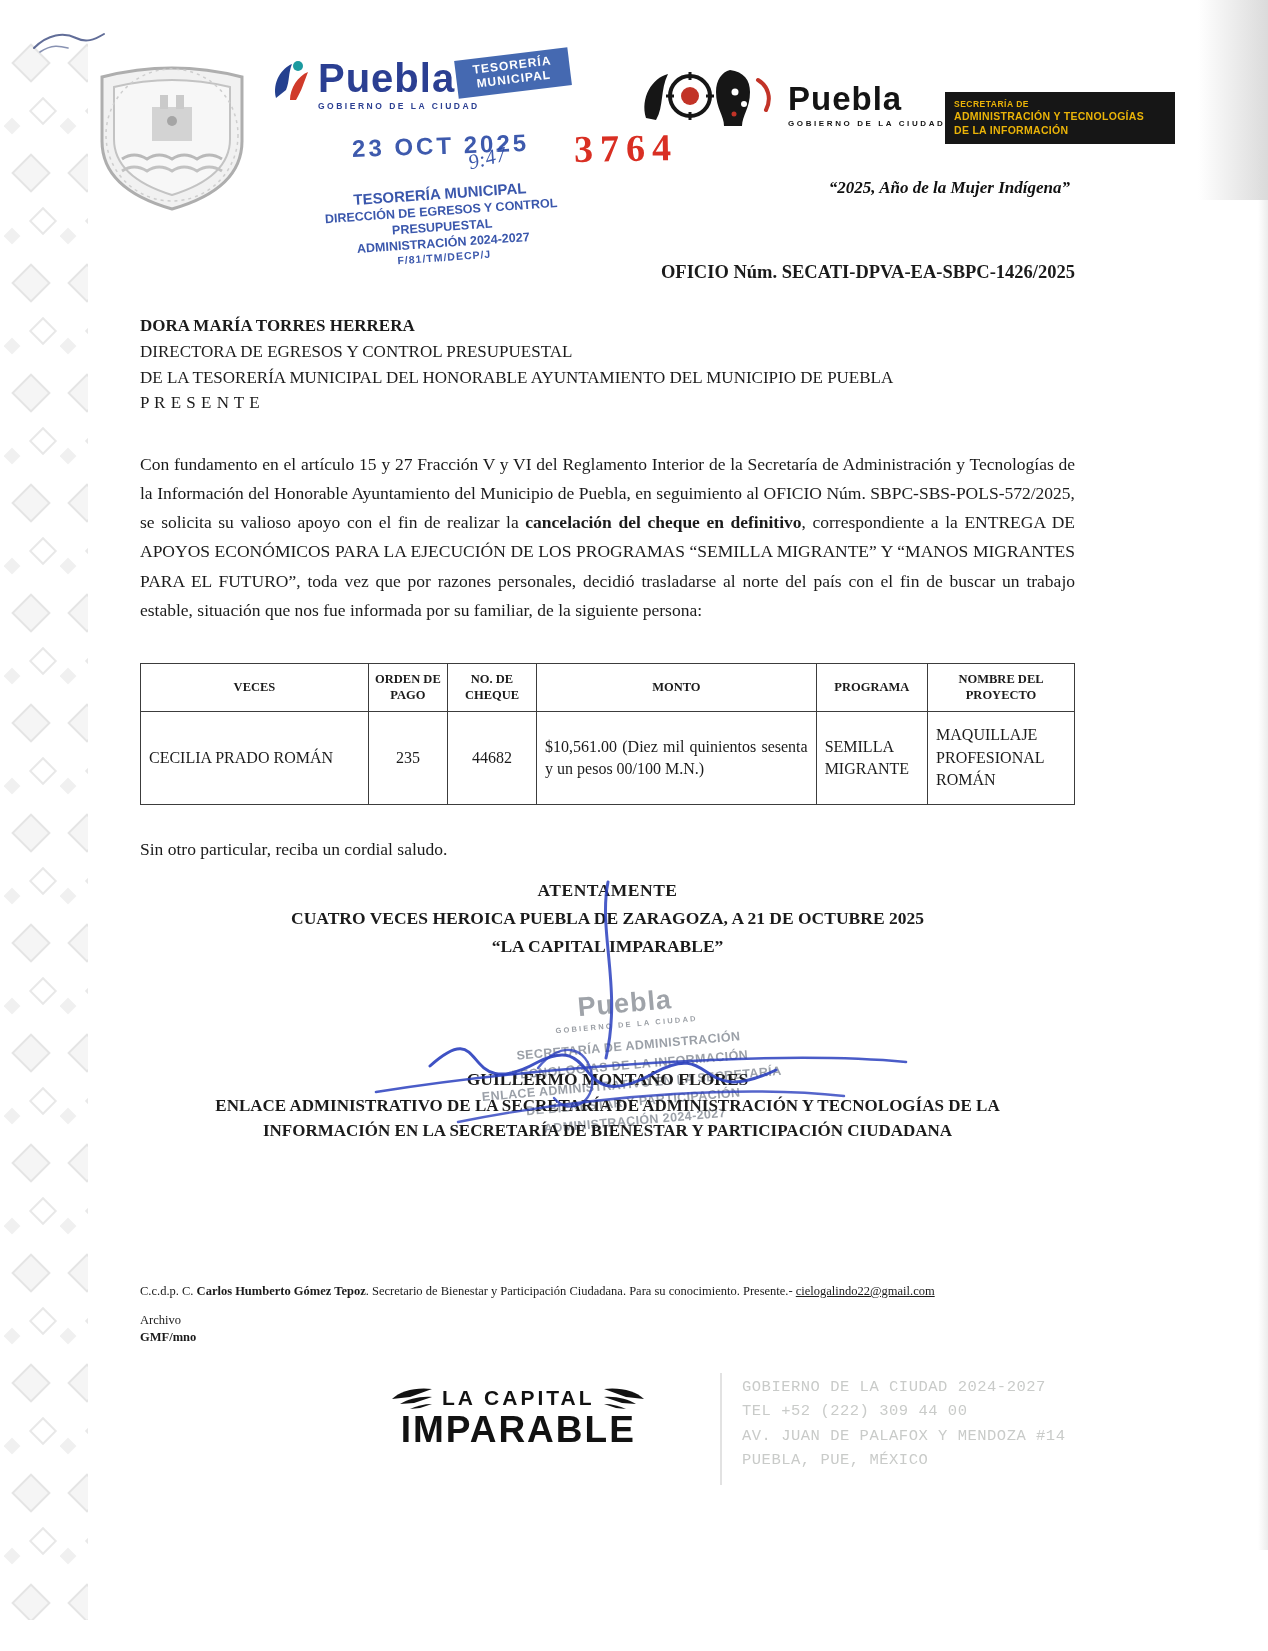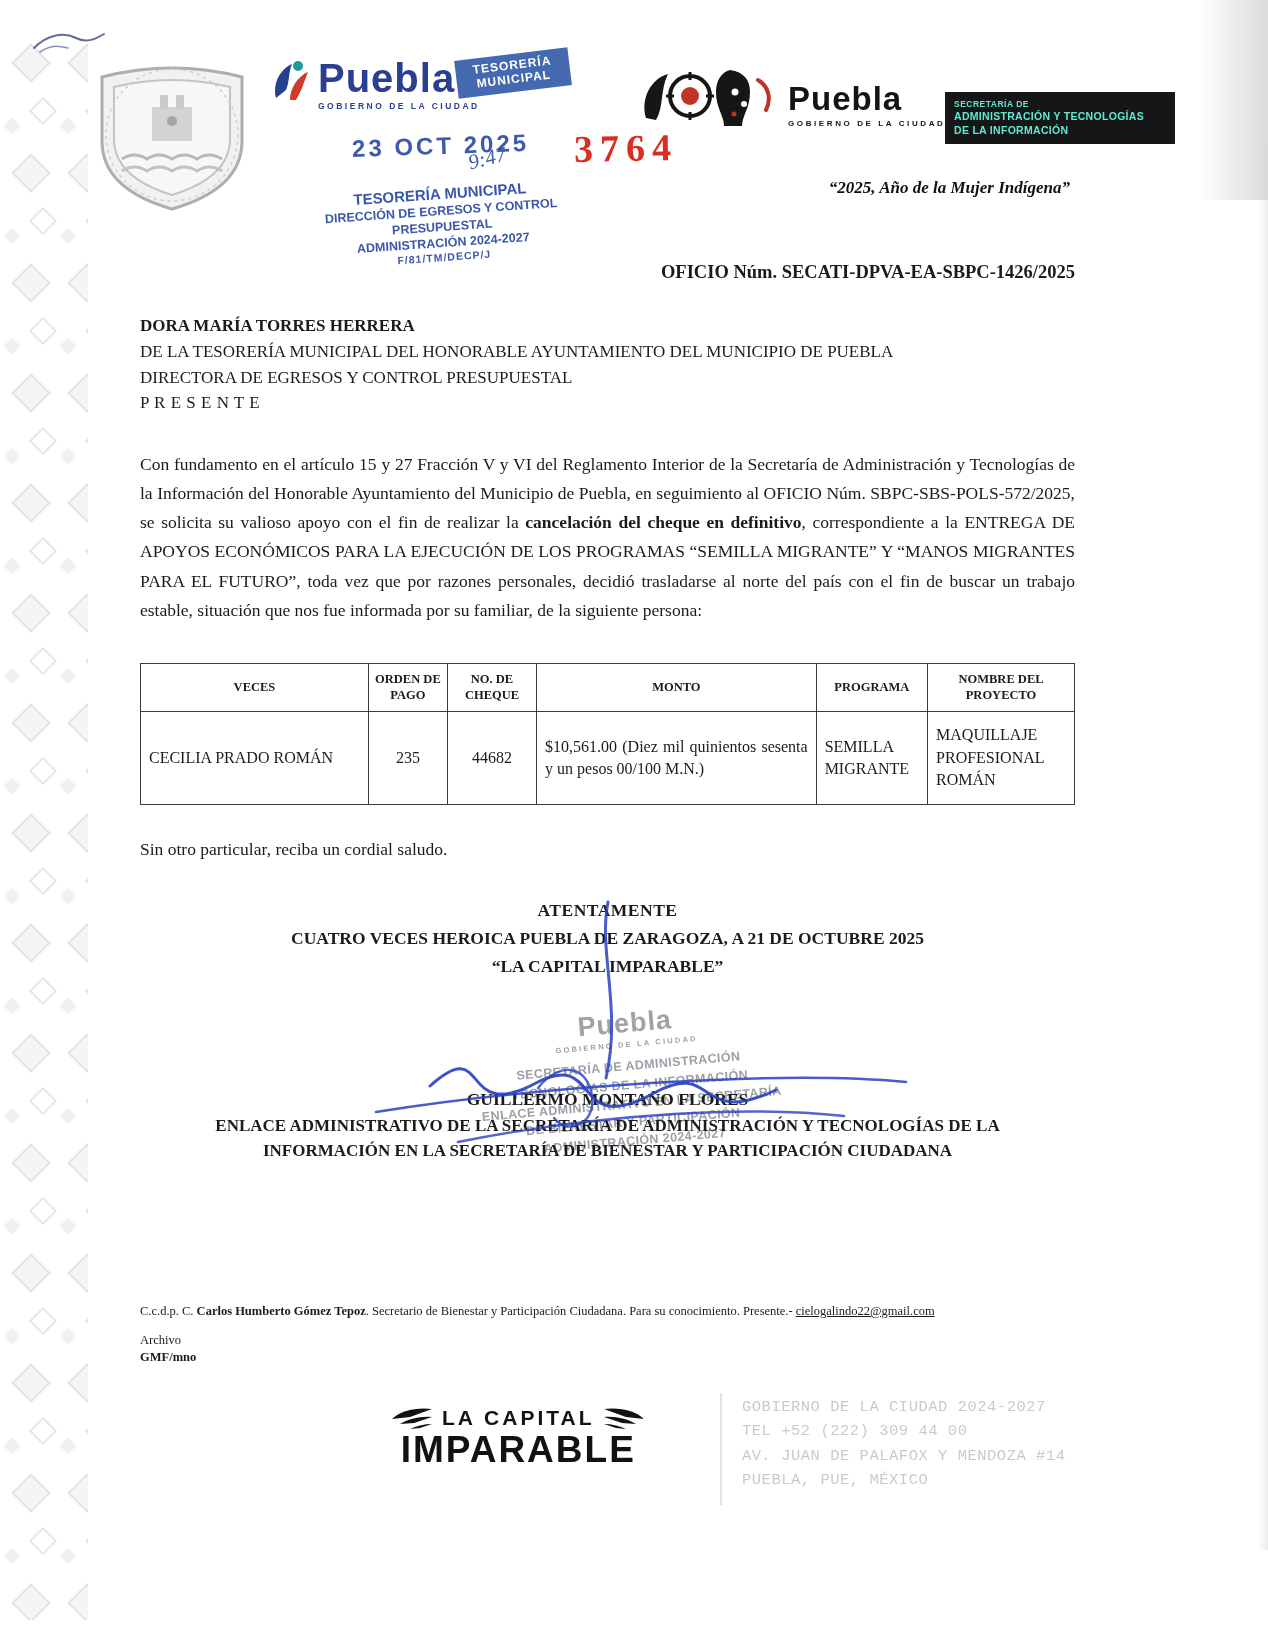--- a/index.html
+++ b/index.html
@@ -45,21 +45,21 @@
   .dept-stamp .l0{font-size:15px;}
   .dept-stamp .l1,.dept-stamp .l2,.dept-stamp .l3{font-size:12.5px;}
   .dept-stamp .l4{font-size:10.5px;letter-spacing:1px;}
   .logo-right{position:absolute;left:638px;top:58px;width:540px;height:100px;}
   .emblem{position:absolute;left:0;top:0;}
   .brand-right-wrap{position:absolute;left:150px;top:24px;}
   .brand-right{font-family:"Liberation Sans",sans-serif;font-weight:bold;font-size:33px;
     color:#141414;letter-spacing:1px;line-height:1;}
   .brand-sub-right{font-family:"Liberation Sans",sans-serif;font-size:8px;font-weight:bold;
     color:#141414;letter-spacing:2.6px;margin-top:4px;}
-  .black-box{position:absolute;left:307px;top:34px;width:212px;background:#161616;color:#5eead4;
+  .black-box{position:absolute;left:307px;top:34px;width:212px;background:#161616;color:#eab308;
     font-family:"Liberation Sans",sans-serif;padding:7px 9px;line-height:1.3;}
   .black-box .b0{font-size:8.5px;letter-spacing:.5px;font-weight:bold;}
   .black-box .b1,.black-box .b2{font-size:10.5px;font-weight:bold;letter-spacing:.3px;}
   .slogan{position:absolute;right:198px;top:178px;font-weight:bold;font-style:italic;
     font-size:17px;color:#111;font-family:Liberation Serif, serif;}
 
   
   .content{padding:0 193px 0 140px;position:relative;}
   .oficio-line{margin-top:10px;text-align:right;font-weight:bold;font-size:18.5px;}
   .addressee{margin-top:30px;font-size:17px;line-height:1.52;}
@@ -72,21 +72,21 @@
   table.data th{font-size:12.5px;font-weight:bold;text-align:center;padding:7px 4px;line-height:1.35;}
   table.data td{font-size:16px;padding:12px 8px;line-height:1.4;}
   .col-nombre{width:225px;} .col-orden{width:78px;} .col-cheque{width:88px;}
   .col-monto{width:276px;} .col-programa{width:110px;} .col-proyecto{width:145px;}
   td.c-nombre{padding-left:12px;}
   td.c-center{text-align:center;}
   td.c-monto{text-align:justify;}
   .closing{margin-top:34px;font-size:17.5px;}
 
   
-  .signature-block{position:relative;margin-top:40px;text-align:center;height:332px;}
+  .signature-block{position:relative;margin-top:20px;text-align:center;height:332px;}
   .sig-text{position:relative;z-index:1;}
   .atentamente{font-weight:bold;font-size:17.5px;letter-spacing:.5px;}
   .city-line{font-weight:bold;font-size:17.5px;margin-top:7px;}
   .capital-line{font-weight:bold;font-size:17.5px;margin-top:7px;}
   .sig-stamp{position:absolute;z-index:0;left:50%;top:108px;transform:translateX(-44%) rotate(-5deg);
     width:360px;text-align:center;color:#8a8f96;opacity:.85;
     font-family:"Liberation Sans",sans-serif;}
   .sig-stamp .s-brand{font-weight:bold;font-size:27px;color:#8f949b;letter-spacing:1px;}
   .sig-stamp .s-sub{font-size:7.5px;font-weight:bold;letter-spacing:2.2px;margin-top:1px;}
   .sig-stamp .s-line{font-size:12.5px;font-weight:bold;letter-spacing:.4px;line-height:1.5;color:#8a9099;}
@@ -202,22 +202,22 @@
 
     <div class="slogan">“2025, Año de la Mujer Indígena”</div>
   </header>
 
   <div class="content">
 
     <div class="oficio-line">OFICIO Núm. SECATI-DPVA-EA-SBPC-1426/2025</div>
 
     <div class="addressee">
       <div class="name">DORA MARÍA TORRES HERRERA</div>
+      <div>DIRECTORA DE EGRESOS Y CONTROL PRESUPUESTAL</div>
       <div>DE LA TESORERÍA MUNICIPAL DEL HONORABLE AYUNTAMIENTO DEL MUNICIPIO DE PUEBLA</div>
-      <div>DIRECTORA DE EGRESOS Y CONTROL PRESUPUESTAL</div>
       <div class="presente">P R E S E N T E</div>
     </div>
 
     <p class="body-par"><span>Con fundamento en el artículo 15 y 27 Fracción V y VI del Reglamento Interior de la Secretaría de Administración y Tecnologías de la Información del Honorable Ayuntamiento del Municipio de Puebla, en seguimiento al OFICIO Núm. SBPC-SBS-POLS-572/2025, se solicita su valioso apoyo con el fin de realizar la </span><b>cancelación del cheque en definitivo</b><span>, correspondiente a la ENTREGA DE APOYOS ECONÓMICOS PARA LA EJECUCIÓN DE LOS PROGRAMAS “SEMILLA MIGRANTE” Y “MANOS MIGRANTES PARA EL FUTURO”, toda vez que por razones personales, decidió trasladarse al norte del país con el fin de buscar un trabajo estable, situación que nos fue informada por su familiar, de la siguiente persona:</span></p>
 
     <table class="data">
       <colgroup>
         <col class="col-nombre">
           <col class="col-orden">
           <col class="col-cheque">

